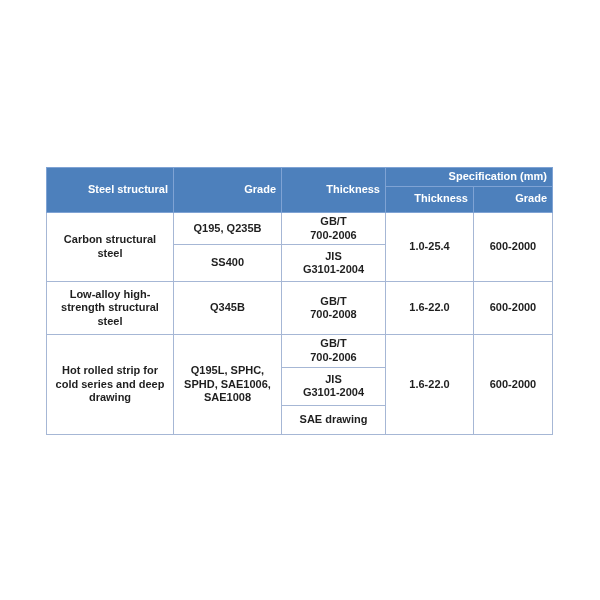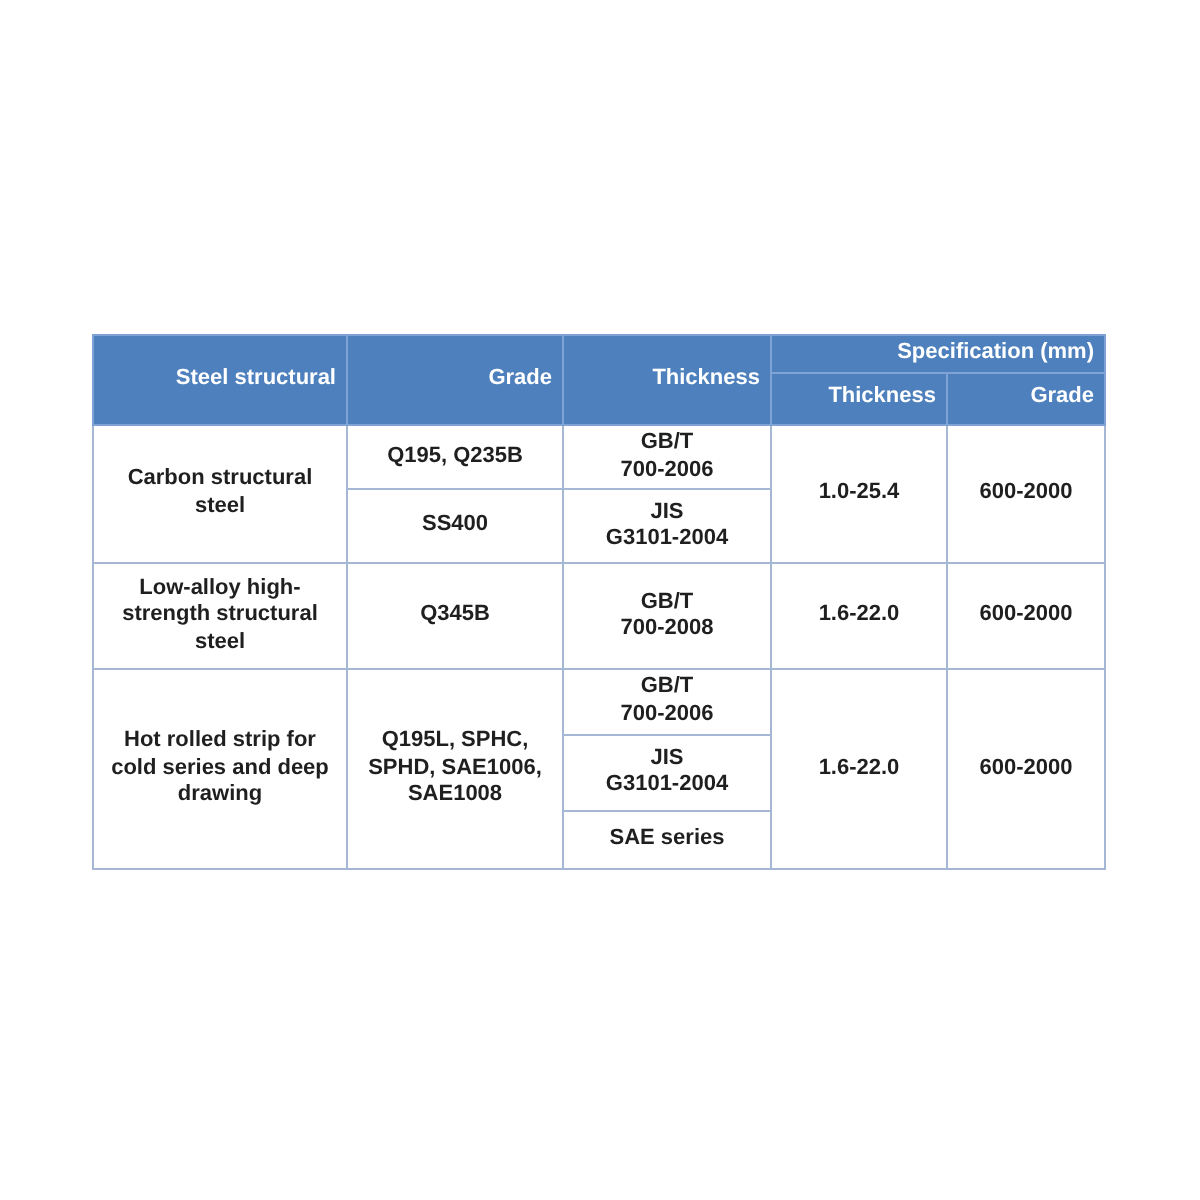--- a/index.html
+++ b/index.html
@@ -113,17 +113,17 @@
         <td>GB/T
 700-2006</td>
         <td rowspan="3">1.6-22.0</td>
         <td rowspan="3">600-2000</td>
       </tr>
       <tr class="r3b">
         <td>JIS
 G3101-2004</td>
       </tr>
       <tr class="r3c">
-        <td>SAE series</td>
+        <td>SAE drawing</td>
       </tr>
     </tbody>
   </table>
 </div>
 
 </body></html>

